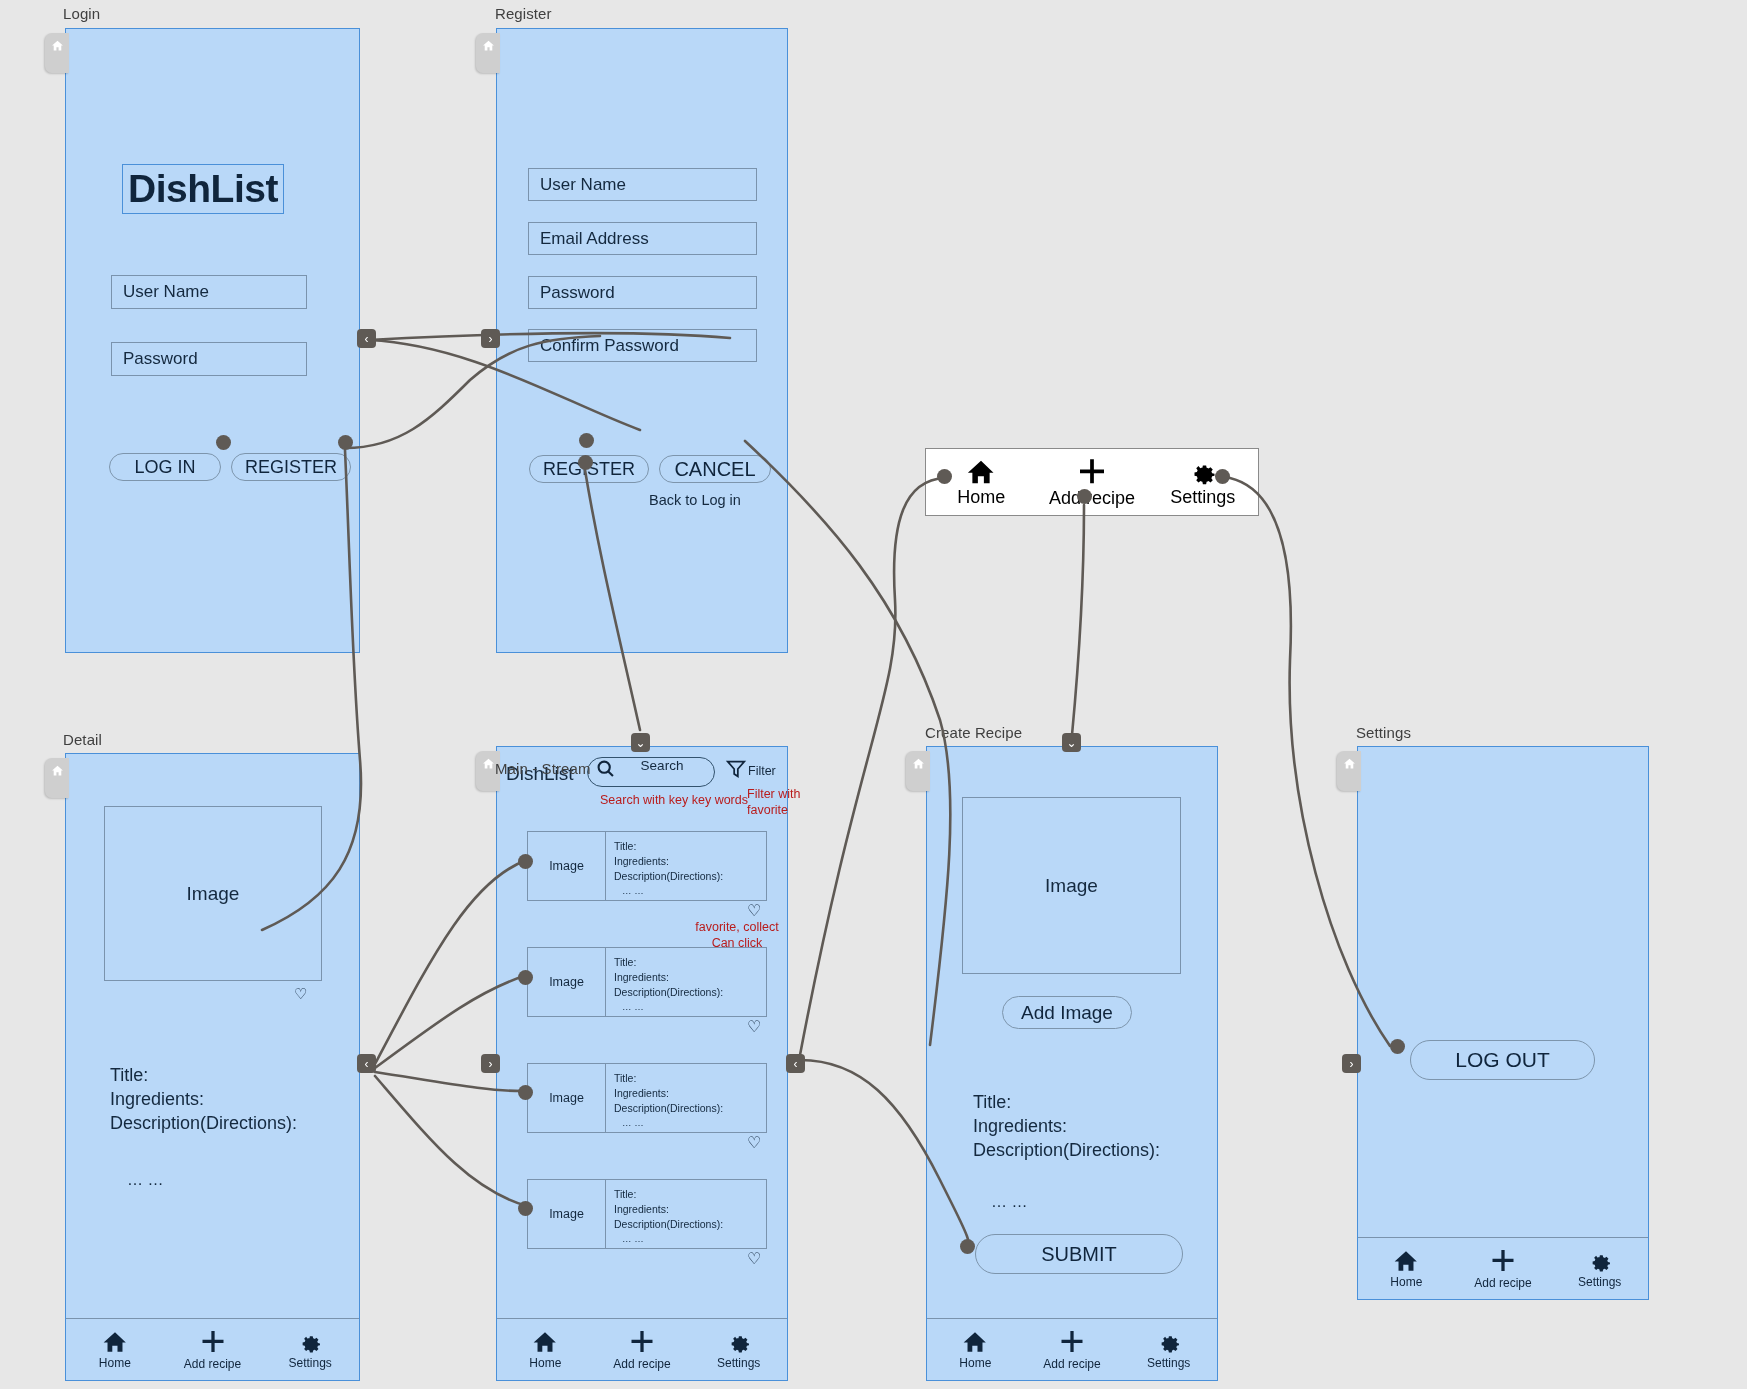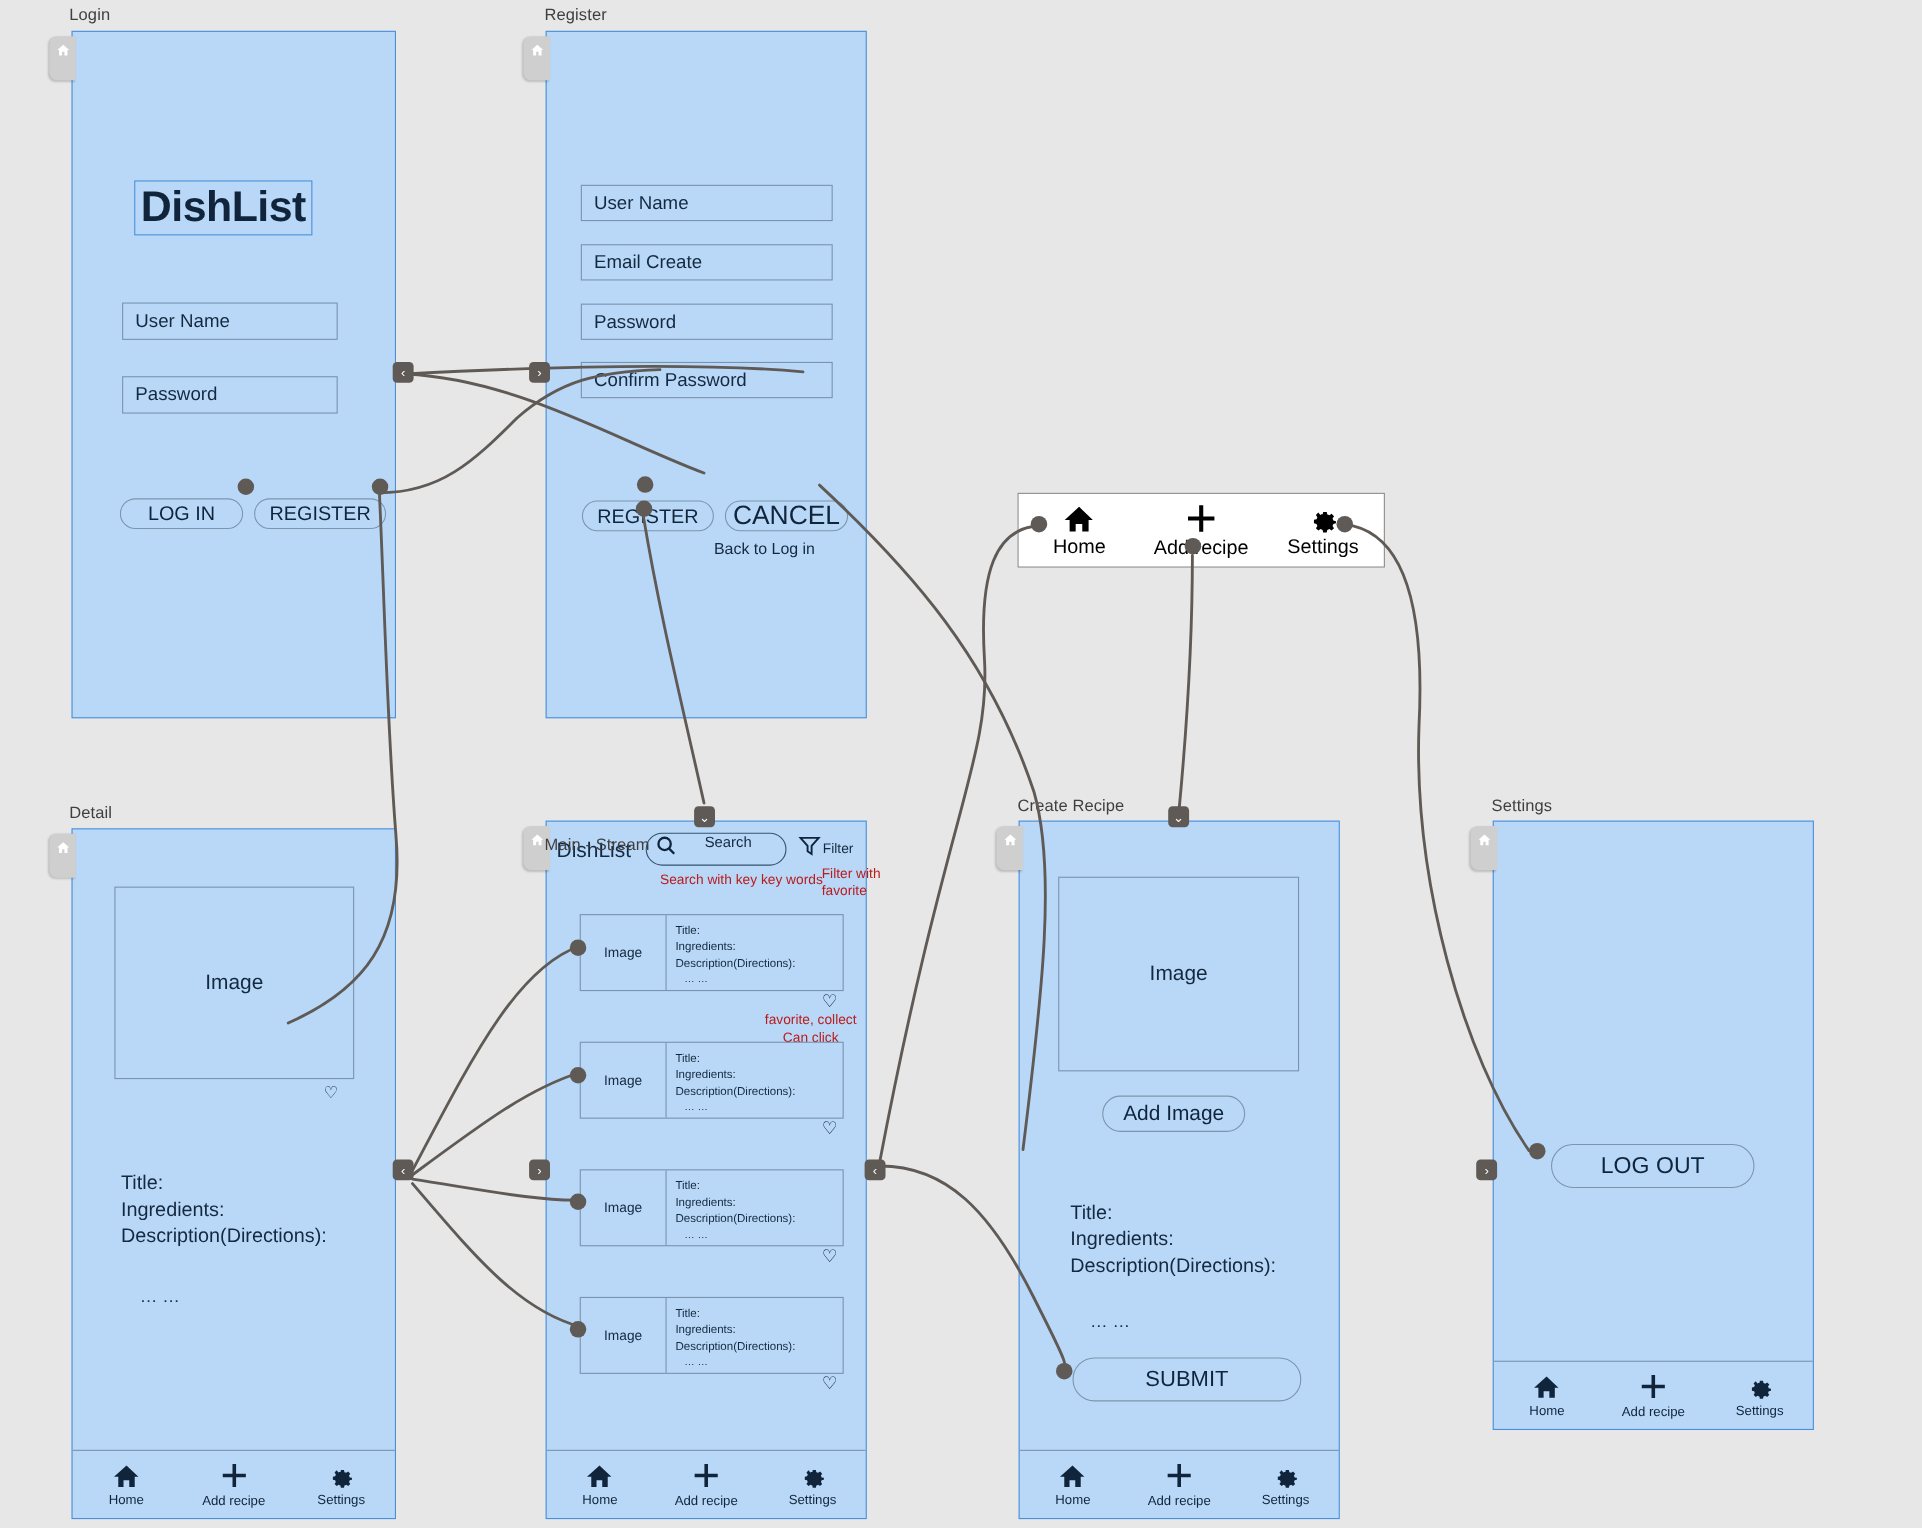--- a/index.html
+++ b/index.html
@@ -236,25 +236,25 @@
   </div>
 
   <div class="screen-label" style="left:495px; top:5px;">Register</div>
   <div class="screen" style="left:496px; top:28px; width:292px; height:625px;">
     <div class="home-tab">
       <svg viewBox="0 0 24 24">
           <path d="M12 3 L2 12 h3 v9 h5 v-6 h4 v6 h5 v-9 h3 z"></path>
         </svg>
     </div>
     <div class="field" style="left:31px; top:139px; width:229px; height:33px;">User Name</div>
-    <div class="field" style="left:31px; top:193px; width:229px; height:33px;">Email Create</div>
+    <div class="field" style="left:31px; top:193px; width:229px; height:33px;">Email Address</div>
     <div class="field" style="left:31px; top:247px; width:229px; height:33px;">Password</div>
     <div class="field" style="left:31px; top:300px; width:229px; height:33px;">Confirm Password</div>
     <div class="pill" style="left:32px; top:426px; width:120px; height:28px; font-size:18px;">REGISTER</div>
-    <div class="pill" style="left:162px; top:426px; width:112px; height:28px; font-size:24px;">CANCEL</div>
+    <div class="pill" style="left:162px; top:426px; width:112px; height:28px; font-size:20px;">CANCEL</div>
     <div class="plaintext" style="left:152px; top:462px; font-size:14.5px;">Back to Log in</div>
   </div>
 
   <div id="nav-component" style="left:925px; top:448px; width:334px; height:68px;">
     <div class="nav-item">
       <svg viewBox="0 0 24 24" width="30" height="30">
           <path d="M12 3 L1.5 12.5 h3.6 v8.5 h4.4 v-5.6 h4.8 v5.6 h4.6 v-8.5 h3.1 z"></path>
         </svg>
       <span class="nav-label">Home</span>
     </div>

